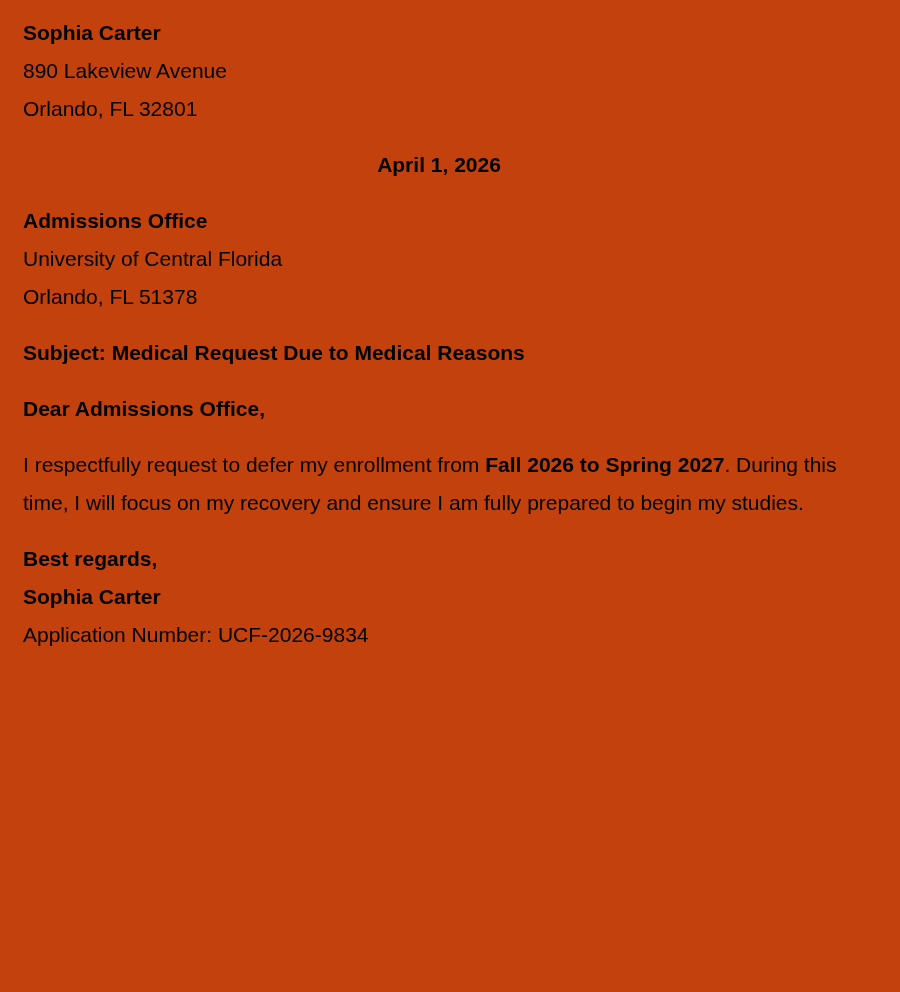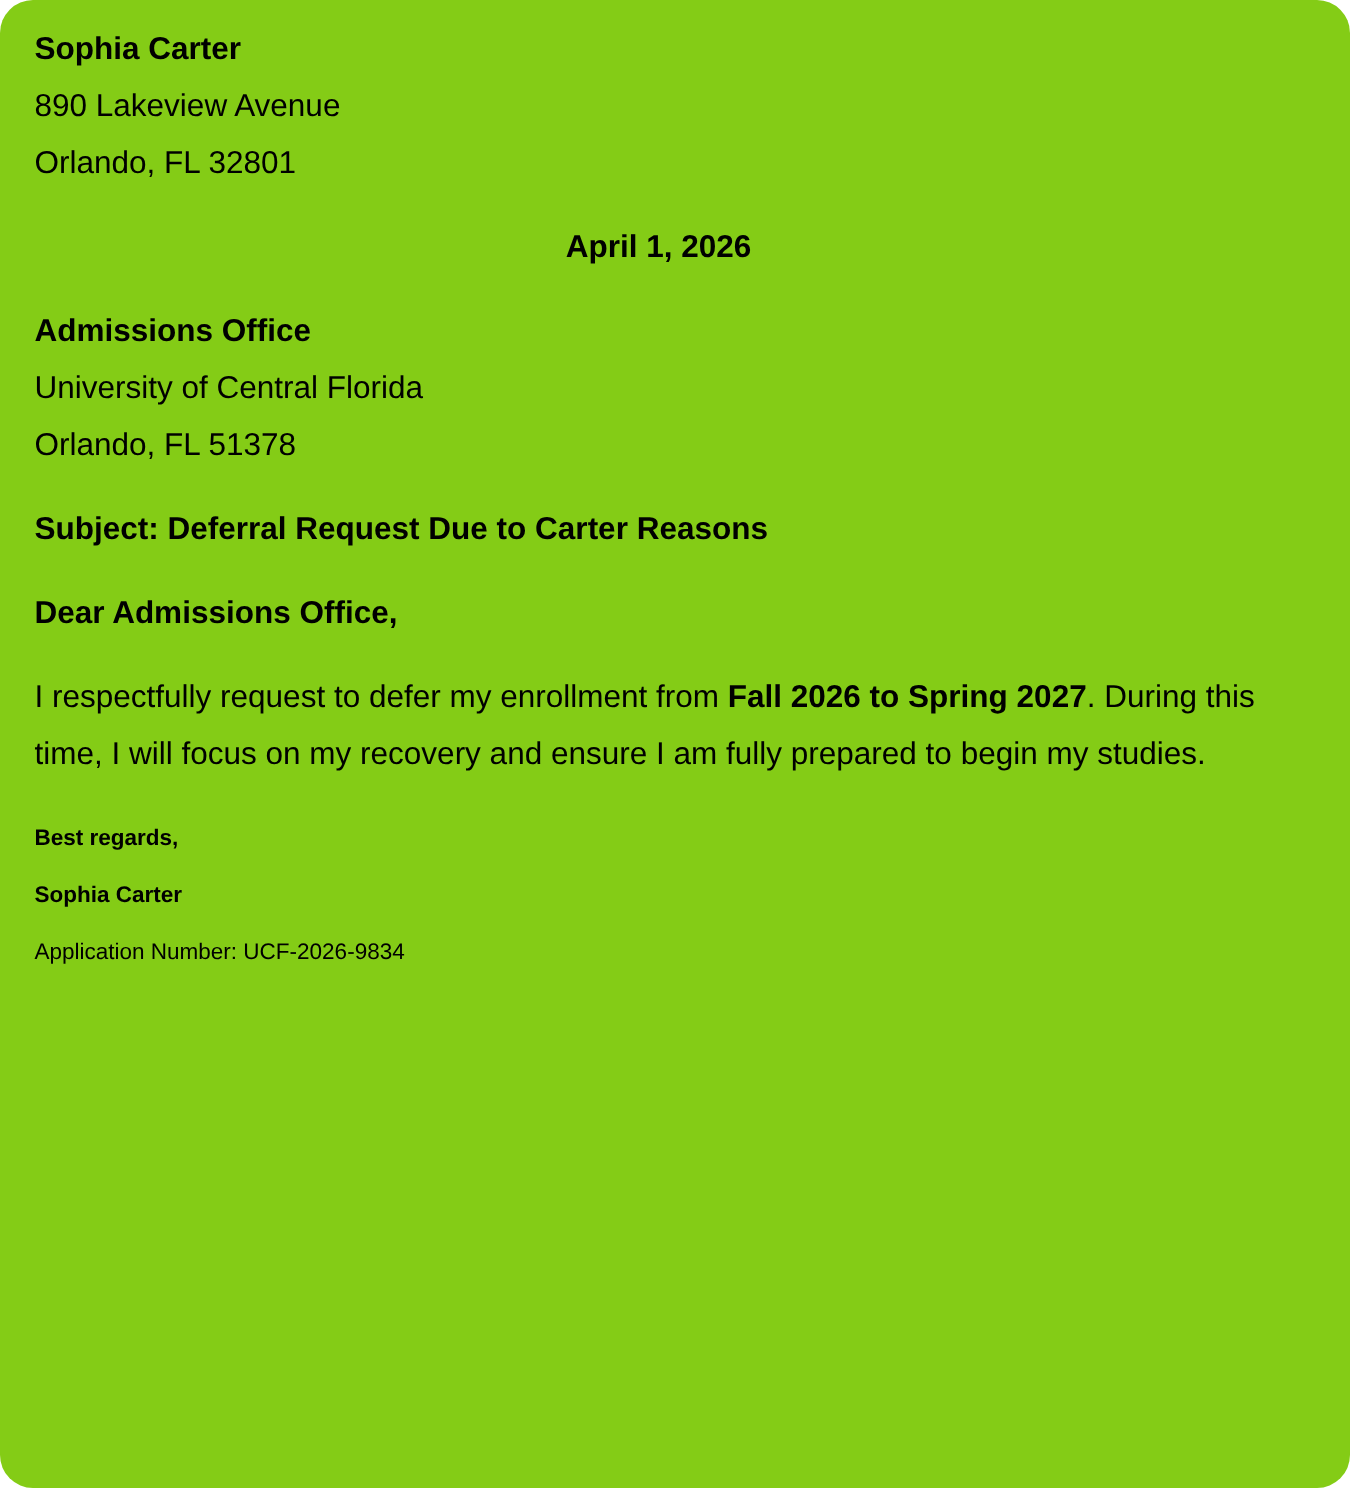--- a/index.html
+++ b/index.html
@@ -13,22 +13,21 @@
     min-height: 992px;
     font-family: "Liberation Sans", "DejaVu Sans", sans-serif;
     color: #000000;
     -webkit-font-smoothing: antialiased;
   }
   .letter {
     box-sizing: border-box;
     width: 900px;
     min-height: 992px;
     padding: 14px 45px 10px 23px;
-    background: #84cc16;
-    border-radius: 22px;
+    background: #c2410c;
   }
   .block {
     margin: 0 0 18px 0;
   }
   .block:last-child {
     margin-bottom: 0;
   }
   .line {
     font-size: 21px;
     line-height: 38px;
@@ -55,21 +54,21 @@
   }
   .subject-block,
   .salutation-block {
     margin: 0 0 18px 0;
   }
   .date-block {
     margin: 0 0 18px 0;
     text-align: center;
   }
   .sig-line {
-    font-size: 15px;
+    font-size: 21px;
     line-height: 38px;
   }
   .sig-line.bold {
     font-weight: bold;
   }
   strong.inline-bold {
     font-weight: bold;
   }
 </style>
 </head>
@@ -87,21 +86,21 @@
     <div class="line bold">April 1, 2026</div>
   </div>
 
   <div class="block">
     <div class="line bold">Admissions Office</div>
     <div class="line">University of Central Florida</div>
     <div class="line">Orlando, FL 51378</div>
   </div>
 
   <div class="subject-block">
-    <div class="subject-line">Subject: Deferral Request Due to Carter Reasons</div>
+    <div class="subject-line">Subject: Medical Request Due to Medical Reasons</div>
   </div>
 
   <div class="salutation-block">
     <div class="salutation-line">Dear Admissions Office,</div>
   </div>
 
 
   <p class="para"><span>I respectfully request to defer my enrollment from </span><strong class="inline-bold">Fall 2026 to Spring 2027</strong><span>. During this time, I will focus on my recovery and ensure I am fully prepared to begin my studies.</span></p>
 
 

